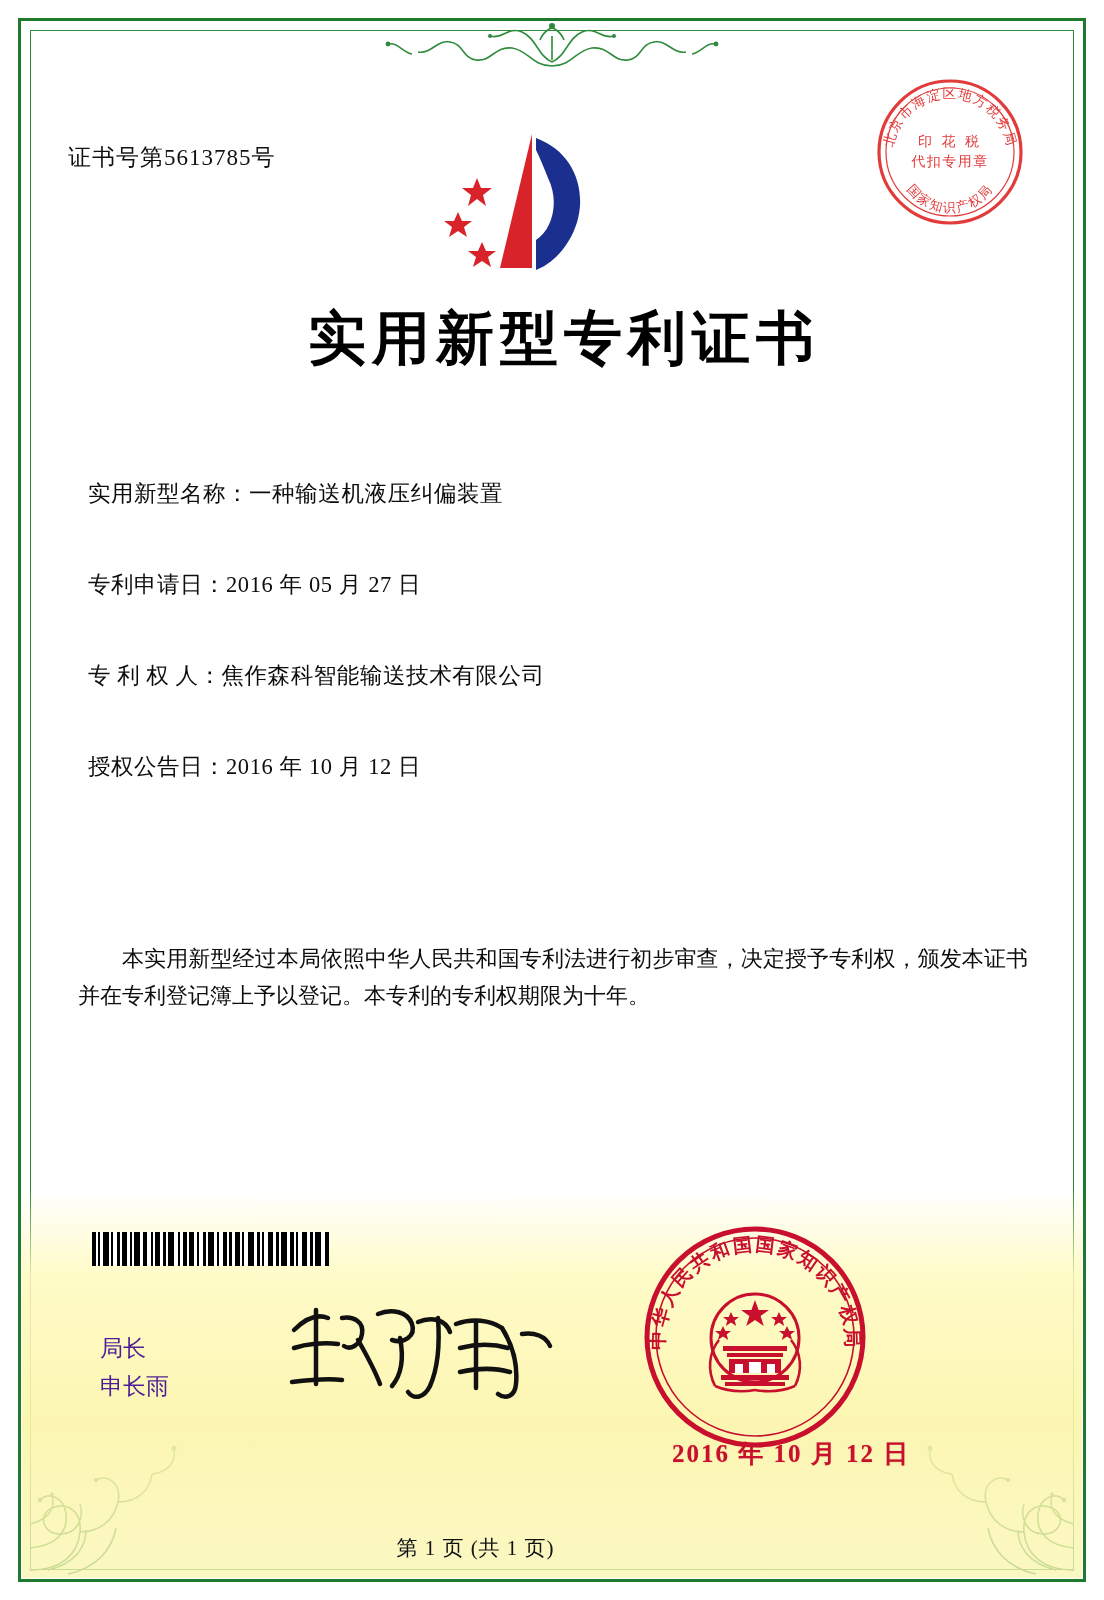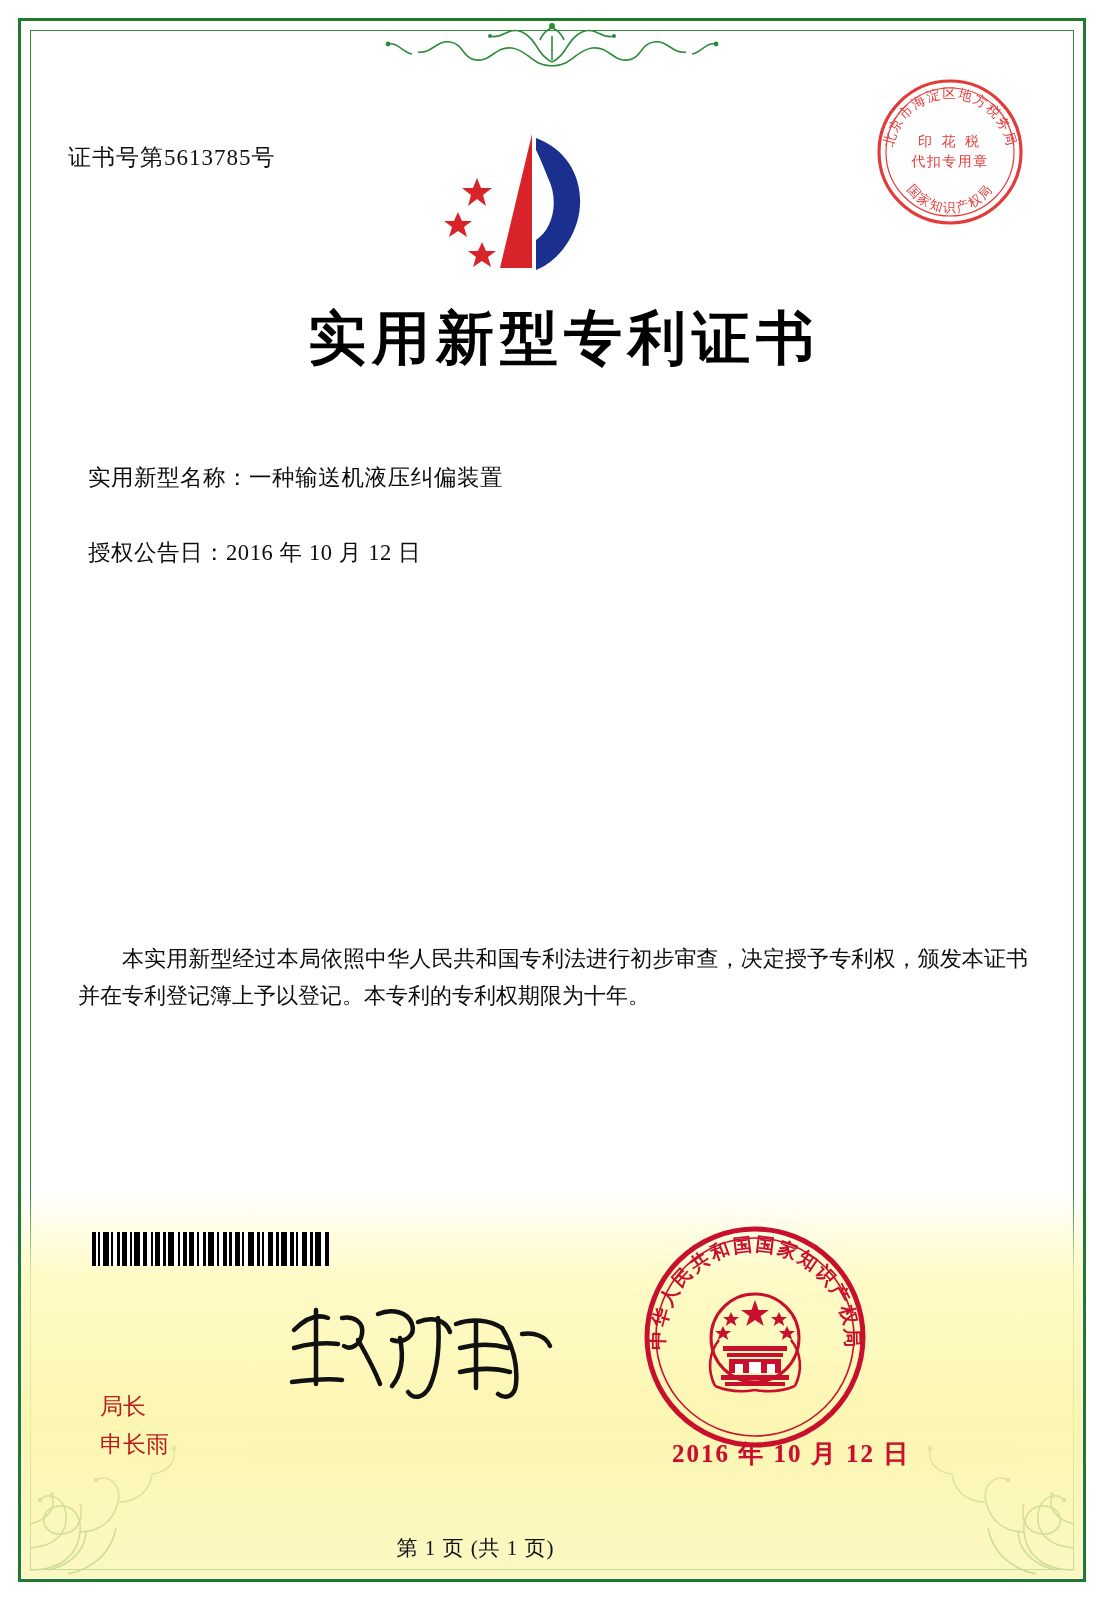--- a/index.html
+++ b/index.html
@@ -113,20 +113,21 @@
   }
   .field-row {
     font-size: 22.5px;
     color: #0d0d0d;
     margin-bottom: 44px;
     white-space: nowrap;
     letter-spacing: 0.5px;
   }
   .field-label {
     display: inline-block;
+    margin-top: 16px;
   }
   .field-value { letter-spacing: 0.6px; }
   .mono-num { font-family: "Liberation Serif", "DejaVu Serif", serif; letter-spacing: 1.2px; }
   
   .body-text {
     position: absolute;
     left: 78px;
     top: 940px;
     width: 950px;
     font-size: 22px;
@@ -151,24 +152,24 @@
   }
   .barcode i {
     display: block;
     background: #000;
     height: 100%;
   }
   
   .sig-label {
     position: absolute;
     left: 100px;
-    top: 1388px;
+    top: 1330px;
     font-size: 23px;
     line-height: 38px;
-    color: #b91c1c;
+    color: #4c1d95;
   }
   .signature {
     position: absolute;
     left: 280px;
     top: 1288px;
     width: 280px;
     height: 120px;
   }
   
   .gov-seal {
@@ -298,20 +299,26 @@
     </text>
     <text x="76" y="70" font-size="14" fill="#e23b3b" text-anchor="middle" font-family="'Liberation Serif',serif" letter-spacing="3">印 花 税</text>
     <text x="76" y="90" font-size="14" fill="#e23b3b" text-anchor="middle" font-family="'Liberation Serif',serif" letter-spacing="1.5">代扣专用章</text>
   </svg>
 
   <div class="title">实用新型专利证书</div>
 
   <div class="fields">
     <div class="field-row">
       <span class="field-label">实用新型名称：</span><span class="field-value">一种输送机液压纠偏装置</span>
+    </div>
+    <div class="field-row">
+      <span class="field-label">专利申请日：</span><span class="field-value">2016 年 05 月 27 日</span>
+    </div>
+    <div class="field-row">
+      <span class="field-label">专 利 权 人：</span><span class="field-value">焦作森科智能输送技术有限公司</span>
     </div>
     <div class="field-row">
       <span class="field-label">授权公告日：</span><span class="field-value">2016 年 10 月 12 日</span>
     </div>
   </div>
 
   <div class="body-text">
     <p>本实用新型经过本局依照中华人民共和国专利法进行初步审查，决定授予专利权，颁发本证书并在专利登记簿上予以登记。本专利的专利权期限为十年。</p>
   </div>
 

